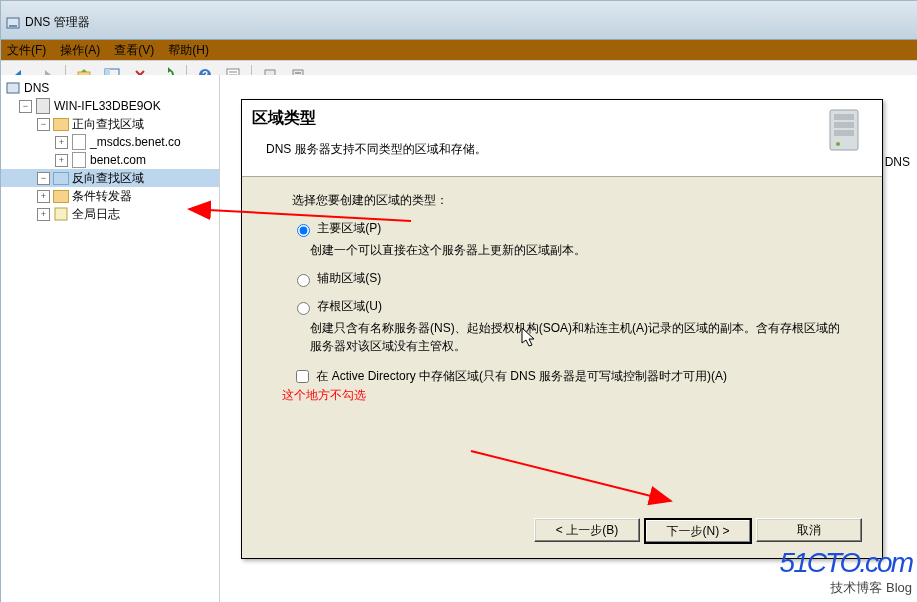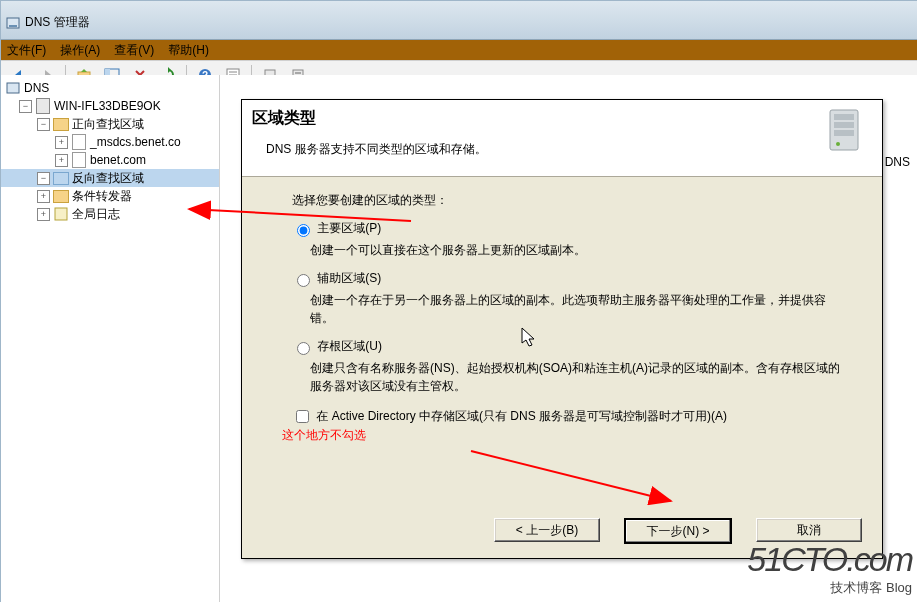--- a/index.html
+++ b/index.html
@@ -37,27 +37,27 @@
   .dlg-head .ht{font-weight:bold;font-size:16px;margin-bottom:12px}
   .dlg-head .hd{font-size:12px;margin-left:14px}
   .dlg-head .himg{width:56px;height:44px}
   .dlg-body{padding:14px 40px 0 50px;font-size:12px;line-height:1.5}
   .opt{margin:10px 0 4px 0}
   .opt input{vertical-align:middle;margin-right:4px}
   .optdesc{margin-left:18px;margin-bottom:2px}
   .chk{margin-top:12px}
   .chk input{vertical-align:middle;margin-right:4px}
   .annot{color:#f00;margin-top:0;margin-left:-10px}
-  .dlg-btns{position:absolute;bottom:14px;right:20px;display:flex;gap:24px}
+  .dlg-btns{position:absolute;bottom:14px;right:20px;display:flex;gap:4px}
   .wbtn{min-width:88px;height:22px;background:#ece9d8;border:1px solid #404040;border-top-color:#fff;border-left-color:#fff;box-shadow:inset -1px -1px #808080,inset 1px 1px #d4d0c8;font-size:12px;display:flex;align-items:center;justify-content:center;cursor:default;padding:0 8px}
   .wbtn.default{border:2px solid #000;box-shadow:inset -1px -1px #808080,inset 1px 1px #fff}
   
   .arrow-red{position:absolute;pointer-events:none}
   .watermark{position:absolute;right:6px;bottom:6px;text-align:right;color:#555;pointer-events:none}
-  .watermark .big{font-family:Arial Black,Arial;font-size:34px;color:#404040;letter-spacing:-2px;font-style:italic}
+  .watermark .big{font-family:Arial Black,Arial;font-size:28px;color:#1d4ed8;letter-spacing:-2px;font-style:italic}
   .watermark .sm{font-size:13px;color:#444}
 </style>
 </head>
 <body>
 
 <div class="window">
 
   <div class="titlebar">
     <span class="ticon">
       <svg width="16" height="16">
@@ -231,21 +231,20 @@
       <div class="opt">
         <input type="radio" name="zt" checked="" style="">
         <span>主要区域(P)</span>
       </div>
       <div class="optdesc">创建一个可以直接在这个服务器上更新的区域副本。</div>
 
       <div class="opt">
         <input type="radio" name="zt" style="">
         <span>辅助区域(S)</span>
       </div>
-      <div class="optdesc">创建一个存在于另一个服务器上的区域的副本。此选项帮助主服务器平衡处理的工作量，并提供容错。</div>
 
       <div class="opt">
         <input type="radio" name="zt" style="">
         <span>存根区域(U)</span>
       </div>
       <div class="optdesc">创建只含有名称服务器(NS)、起始授权机构(SOA)和粘连主机(A)记录的区域的副本。含有存根区域的服务器对该区域没有主管权。</div>
 
       <div class="chk">
         <input type="checkbox" style="">
         <span>在 Active Directory 中存储区域(只有 DNS 服务器是可写域控制器时才可用)(A)</span>

